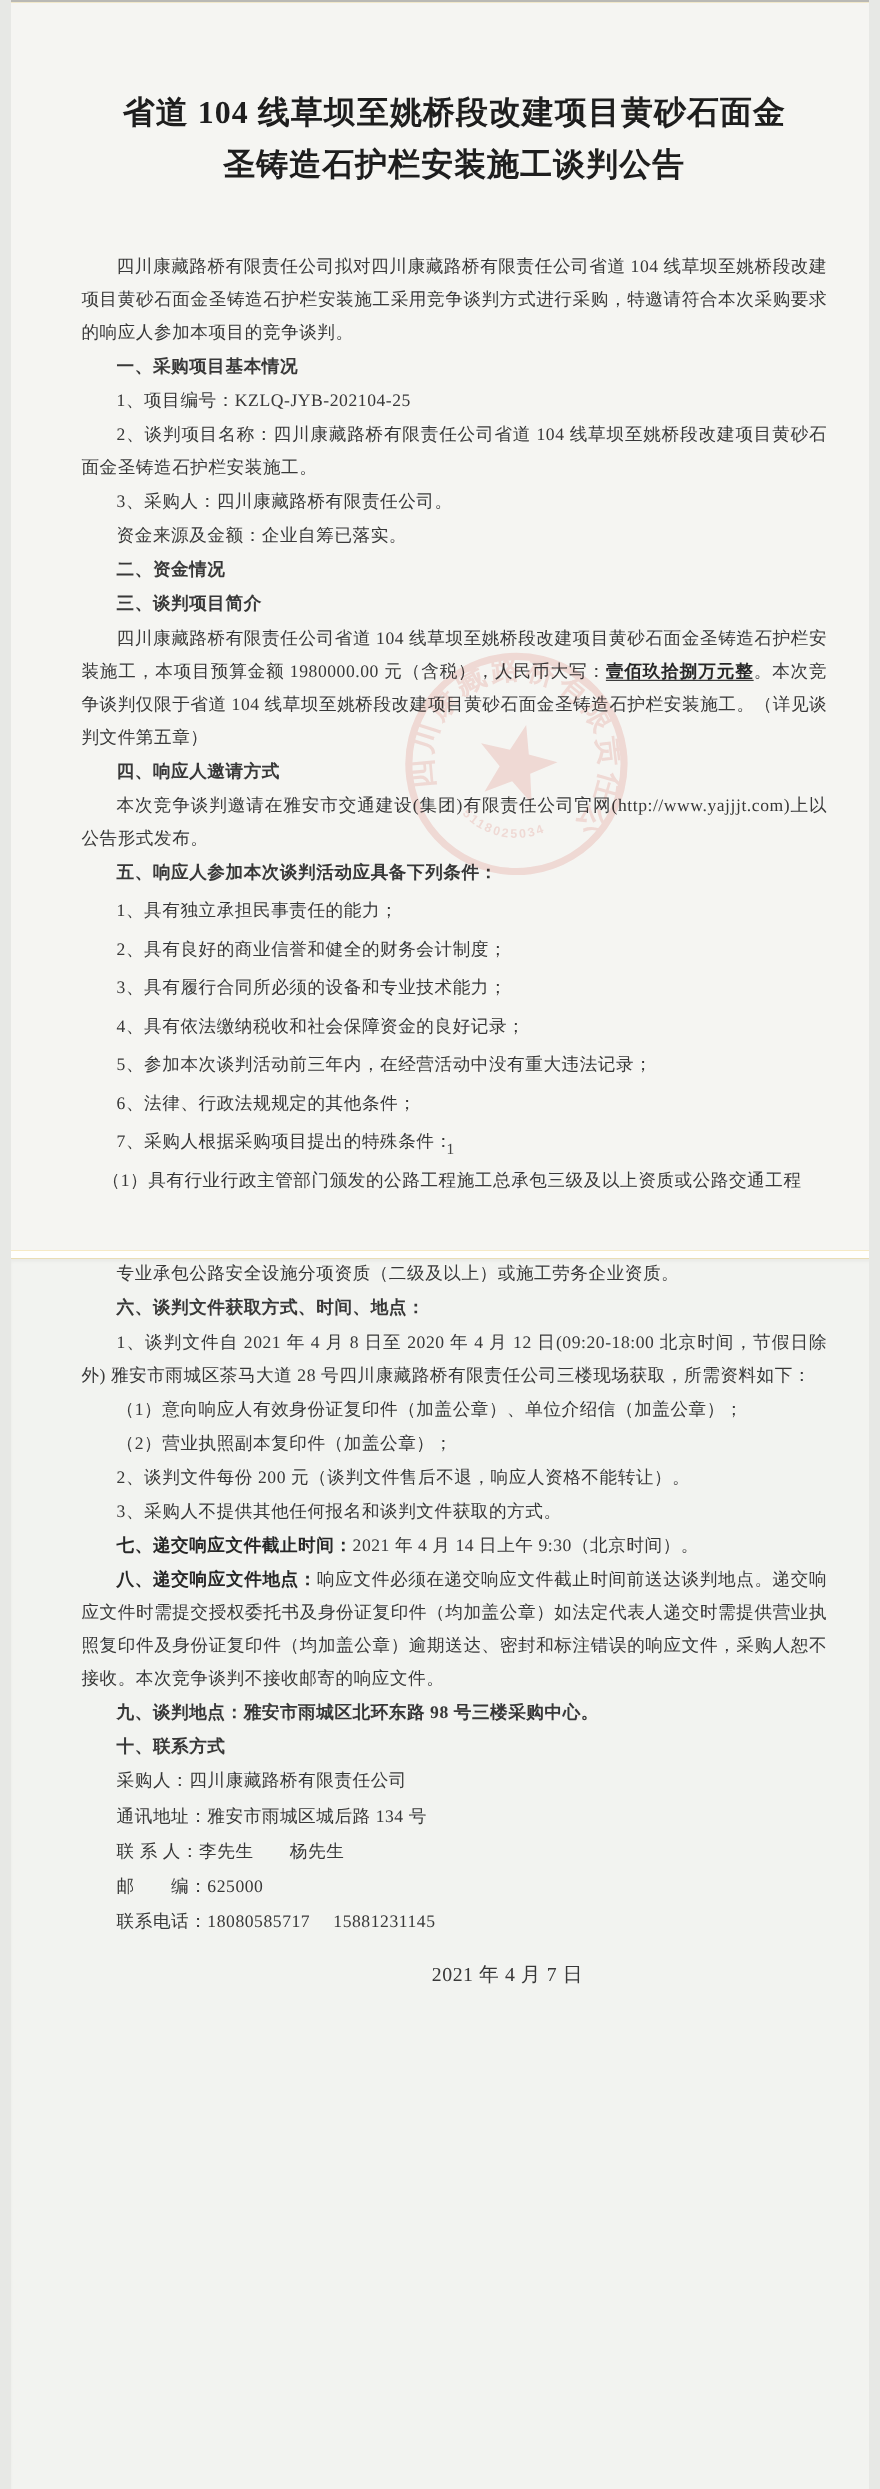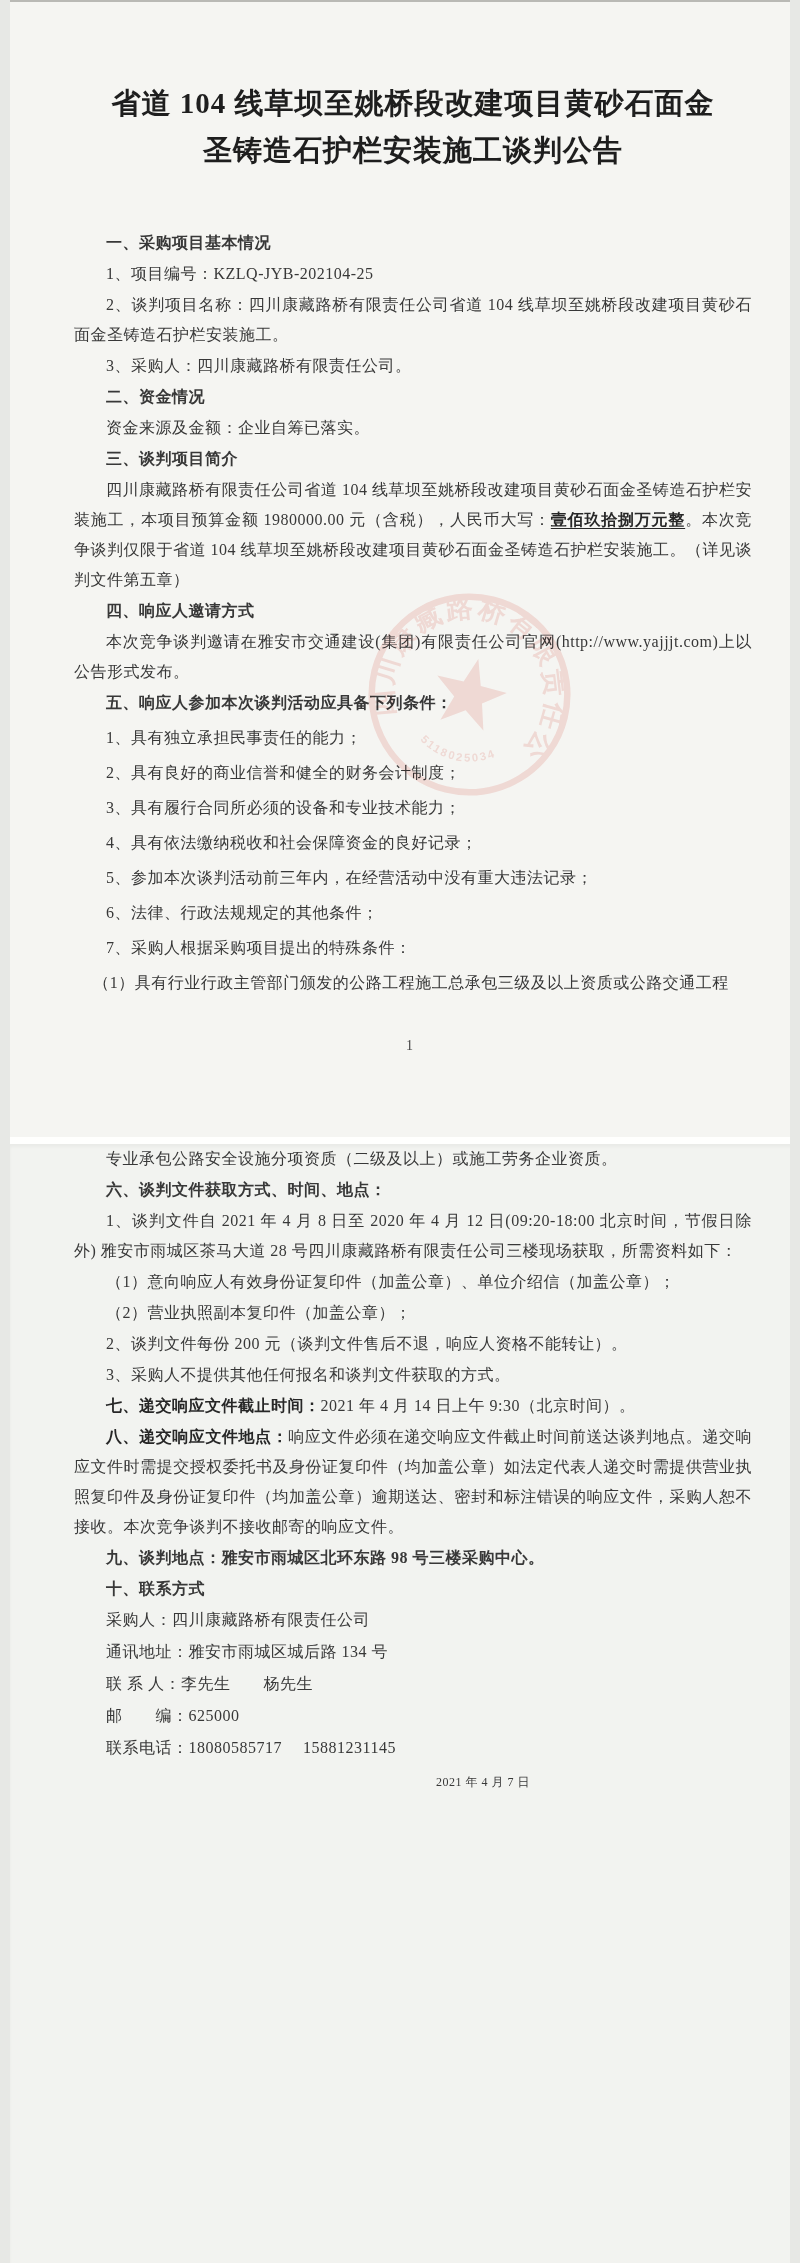--- a/index.html
+++ b/index.html
@@ -18,22 +18,22 @@
   p.tight{margin-bottom:1px;}
   p.item{margin-bottom:5px;}
   .heading{font-weight:bold;color:#272727;}
   b.inline-label{color:#272727;}
   .u{text-underline-offset:3px;}
   .bu{font-weight:bold;text-decoration:underline;text-underline-offset:3px;color:#272727;}
   .noindent{text-indent:0;}
   .pagenum{position:absolute;left:0;width:800px;text-align:center;
            font-size:14px;color:#444;letter-spacing:1px;}
   .pagenum-1{top:1036px;}
-  .date-line{font-size:12px;letter-spacing:0.5px;color:#383838;text-align:right;
-             margin:4px 222px 0 0;line-height:30px;}
+  .date-line{font-size:18px;letter-spacing:0.5px;color:#383838;text-align:right;
+             margin:17px 222px 0 0;line-height:30px;}
   .stamp{position:absolute;pointer-events:none;mix-blend-mode:multiply;}
   .stamp svg{display:block;width:100%;height:100%;}
   .stamp-page1{left:352px;top:585px;width:215px;height:215px;opacity:0.15;transform:rotate(14deg);}
   .stamp text{font-family:"Liberation Sans","DejaVu Sans",sans-serif;font-weight:bold;fill:#d5392b;}
   .ring{fill:none;stroke:#d5392b;stroke-width:6;}
   .star{fill:#d5392b;}
   .contact p.body{margin-bottom:2px;}
 </style>
 </head>
 <body>
@@ -41,28 +41,29 @@
 <div class="scan">
   <div class="edge-top"></div>
 
   <div class="page page-1">
     <div class="content">
       <div class="doc-title">
         <div>省道 104 线草坝至姚桥段改建项目黄砂石面金</div>
         <div>圣铸造石护栏安装施工谈判公告</div>
       </div>
 
+      <p class="body tight">四川康藏路桥有限责任公司拟对四川康藏路桥有限责任公司省道 104 线草坝至姚桥段改建项目黄砂石面金圣铸造石护栏安装施工采用竞争谈判方式进行采购，特邀请符合本次采购要求的响应人参加本项目的竞争谈判。</p>
 
       <p class="body heading tight">一、采购项目基本情况</p>
       <p class="body tight">1、项目编号：KZLQ-JYB-202104-25</p>
       <p class="body tight">2、谈判项目名称：四川康藏路桥有限责任公司省道 104 线草坝至姚桥段改建项目黄砂石面金圣铸造石护栏安装施工。</p>
       <p class="body tight">3、采购人：四川康藏路桥有限责任公司。</p>
 
+      <p class="body tight">资金来源及金额：企业自筹已落实。</p>
       <p class="body heading tight">二、资金情况</p>
-      <p class="body tight">资金来源及金额：企业自筹已落实。</p>
 
       <p class="body heading tight">三、谈判项目简介</p>
       <p class="body tight"><span>四川康藏路桥有限责任公司省道 104 线草坝至姚桥段改建项目黄砂石面金圣铸造石护栏安装施工，本项目预算金额 </span><span class="u">1980000.00</span><span> 元（含税），人民币大写：</span><span class="bu">壹佰玖拾捌万元整</span><span>。本次竞争谈判仅限于省道 104 线草坝至姚桥段改建项目黄砂石面金圣铸造石护栏安装施工。（详见谈判文件第五章）</span></p>
 
       <p class="body heading tight">四、响应人邀请方式</p>
       <p class="body tight">本次竞争谈判邀请在雅安市交通建设(集团)有限责任公司官网(http://www.yajjjt.com)上以公告形式发布。</p>
 
       <p class="body heading item">五、响应人参加本次谈判活动应具备下列条件：</p>
       <p class="body item">1、具有独立承担民事责任的能力；</p>
       <p class="body item">2、具有良好的商业信誉和健全的财务会计制度；</p>

